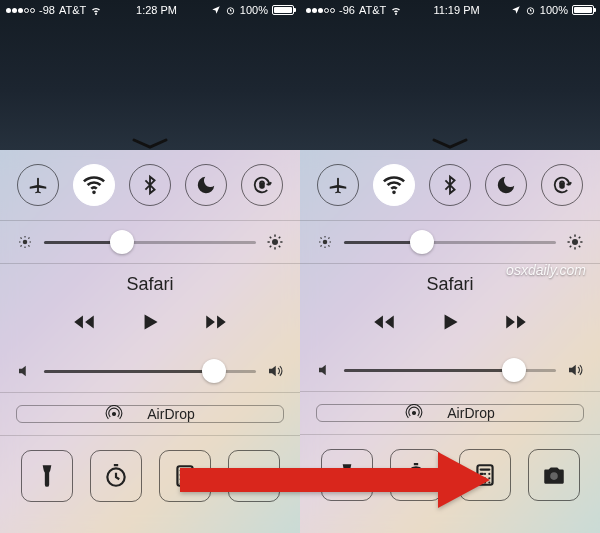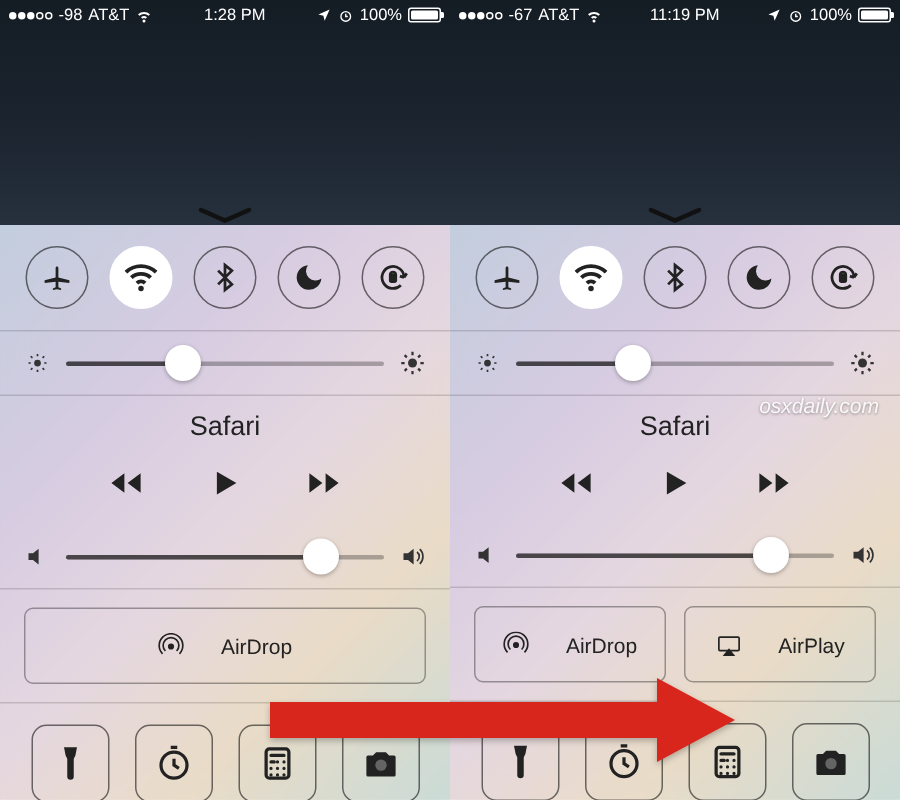--- a/index.html
+++ b/index.html
@@ -84,21 +84,21 @@
   .thumb {
     position: absolute; top: 50%; width: 24px; height: 24px; background: #fff;
     border-radius: 50%; transform: translate(-50%,-50%);
     box-shadow: 0 1px 3px rgba(0,0,0,0.3);
   }
   .nowplaying { text-align: center; padding: 10px 0 6px; color: #222; font-size: 18px; }
   .transport { display: flex; justify-content: center; gap: 40px; padding: 8px 0 14px; }
   .transport svg { width: 26px; height: 26px; color: #222; }
   .airdrop-row { display: flex; padding: 12px 16px; gap: 12px; }
   .pill {
-    flex: 1; height: 51px; border: 1px solid rgba(0,0,0,0.35); border-radius: 6px;
+    flex: 1; height: 18px; border: 1px solid rgba(0,0,0,0.35); border-radius: 6px;
     display: flex; align-items: center; justify-content: center; gap: 24px;
     color: #222; font-size: 14px;
   }
   .pill svg { width: 18px; height: 18px; }
   .quick {
     display: flex; justify-content: space-around; padding: 14px 12px 18px;
   }
   .qbtn {
     width: 52px; height: 52px; border: 1.5px solid rgba(0,0,0,0.55);
     border-radius: 10px; display: flex; align-items: center; justify-content: center;
@@ -283,21 +283,21 @@
     <div class="dark-top"></div>
     <div class="status">
       <div class="left">
         <span class="dots">
           <span class="dot"></span>
             <span class="dot"></span>
             <span class="dot"></span>
             <span class="dot empty"></span>
             <span class="dot empty"></span>
         </span>
-        <span>-67</span>
+        <span>-96</span>
         <span>AT&amp;T</span>
         <svg viewBox="0 0 24 24" width="12" height="12" fill="#fff">
             <path d="M12 18a2 2 0 100 4 2 2 0 000-4zm-4-3a6 6 0 018 0l-2 2a3 3 0 00-4 0zm-4-4a12 12 0 0116 0l-2 2a9 9 0 00-12 0z"></path>
           </svg>
       </div>
       <div>11:19 PM</div>
       <div class="right">
         <svg class="loc" viewBox="0 0 24 24" width="10" height="10" fill="#fff">
             <path d="M3 11l18-8-8 18-2-8z"></path>
           </svg>
@@ -396,27 +396,20 @@
       </div>
 
       <div class="row airdrop-row" style="border-top:1px solid rgba(0,0,0,0.15);">
         <div class="pill">
           <svg viewBox="0 0 24 24" fill="none" stroke="currentColor" stroke-width="1.5">
               <circle cx="12" cy="12" r="2" fill="currentColor"></circle>
               <path d="M7 16a7 7 0 1110 0M4.5 18.5a10.5 10.5 0 1115 0"></path>
             </svg>
           <span>AirDrop</span>
         </div>
-        <div class="pill">
-          <svg viewBox="0 0 24 24" fill="none" stroke="currentColor" stroke-width="1.5">
-              <rect x="3" y="5" width="18" height="12" rx="1"></rect>
-              <path d="M8 21l4-5 4 5z" fill="currentColor"></path>
-            </svg>
-          <span>AirPlay</span>
-        </div>
       </div>
 
       <div class="quick">
         <div class="qbtn">
             <svg viewBox="0 0 24 24" fill="currentColor">
               <path d="M8 2h8l-1 5-1 2v11a2 2 0 01-4 0V9L9 7z"></path>
             </svg>
           </div>
         <div class="qbtn">
             <svg viewBox="0 0 24 24" fill="none" stroke="currentColor" stroke-width="2">

